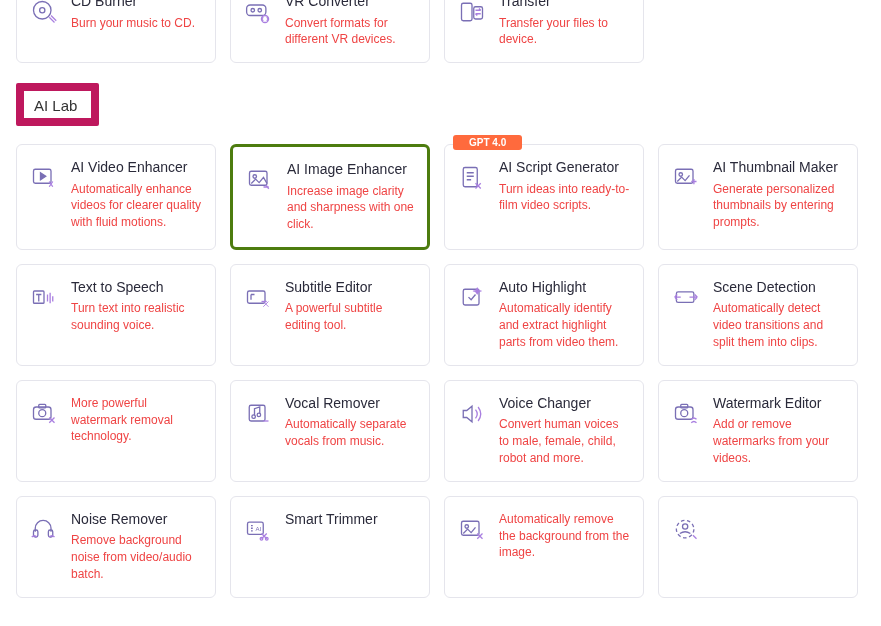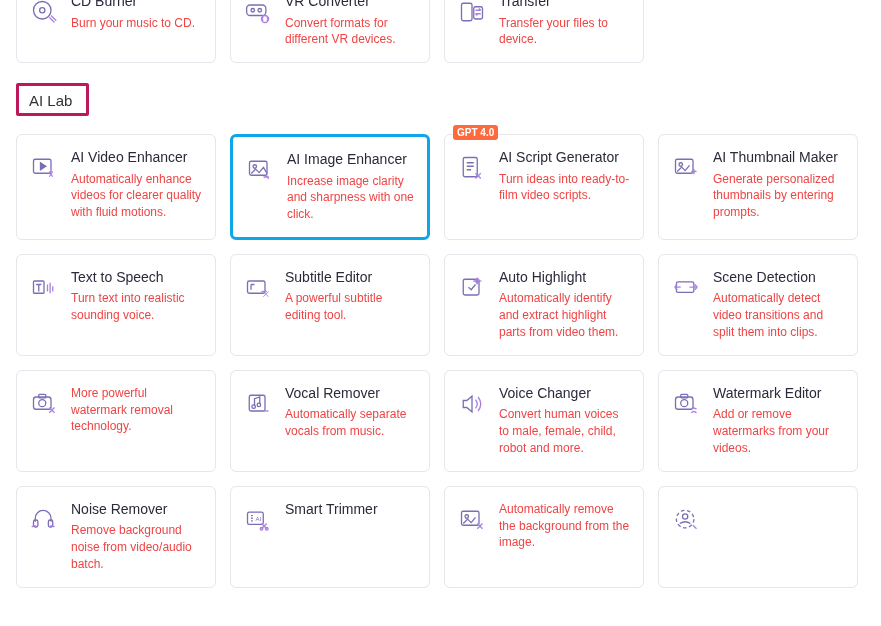--- a/index.html
+++ b/index.html
@@ -26,21 +26,21 @@
     background: #fff;
     padding: 14px 12px 14px 12px;
     display: flex;
     align-items: flex-start;
     gap: 12px;
     min-height: 96px;
     position: relative;
     cursor: pointer;
   }
   .card.selected {
-    border: 3px solid #0ea5e9;
+    border: 3px solid #4d7c0f;
   }
   .card .icon-slot {
     flex: 0 0 30px;
     width: 30px;
     height: 30px;
     margin-top: 4px;
     display:flex;
     align-items:center;
     justify-content:center;
   }
@@ -62,26 +62,26 @@
     line-height: 1.4;
   }
   .badge {
     position: absolute;
     top: -10px;
     left: 8px;
     background: #ff6a3d;
     color: #fff;
     font-size: 10px;
     font-weight: 700;
-    padding: 2px 4px;
+    padding: 2px 16px;
     border-radius: 3px;
   }
   .section-label {
     display: inline-block;
-    border: 3px solid #be185d;
+    border: 8px solid #be185d;
     padding: 6px 14px 4px 10px;
     font-size: 15px;
     color: #333;
     margin: 20px 0 10px 0;
     border-radius: 2px;
   }
   
   .toprow {
     display: grid;
     grid-template-columns: repeat(4, 200px);

